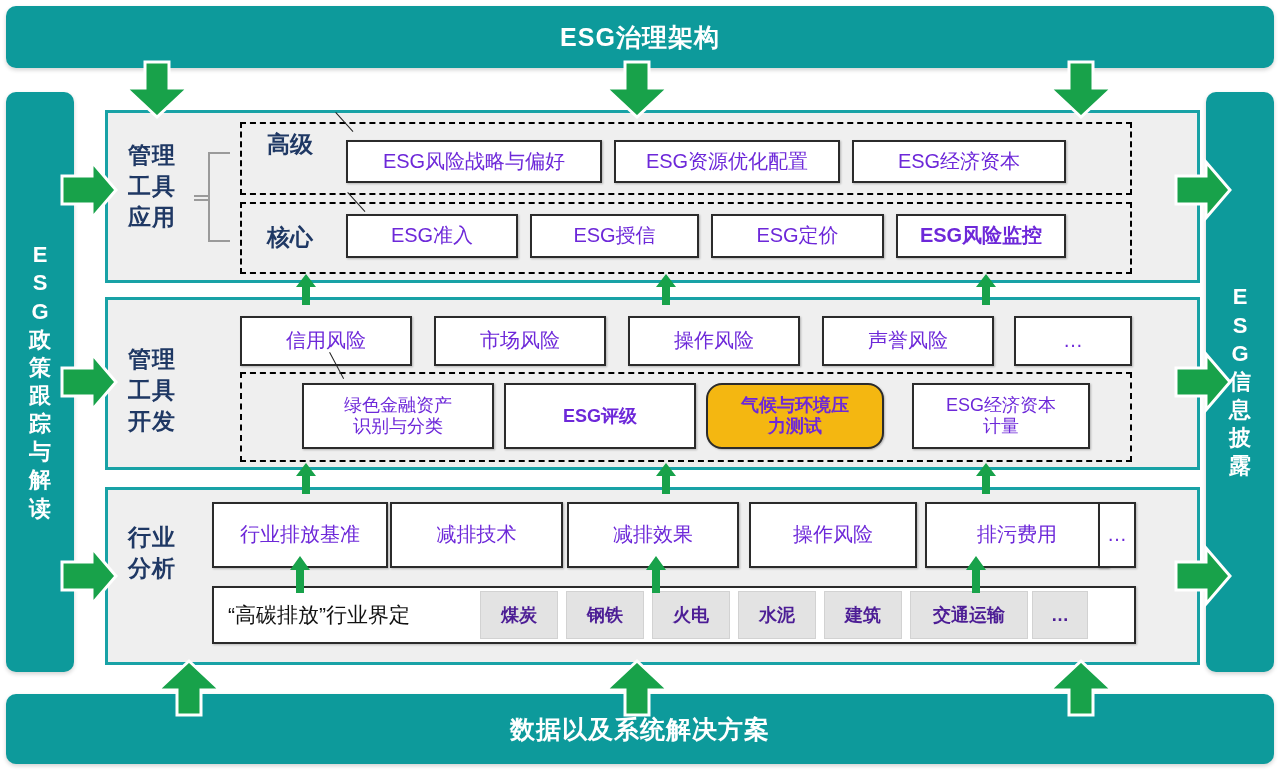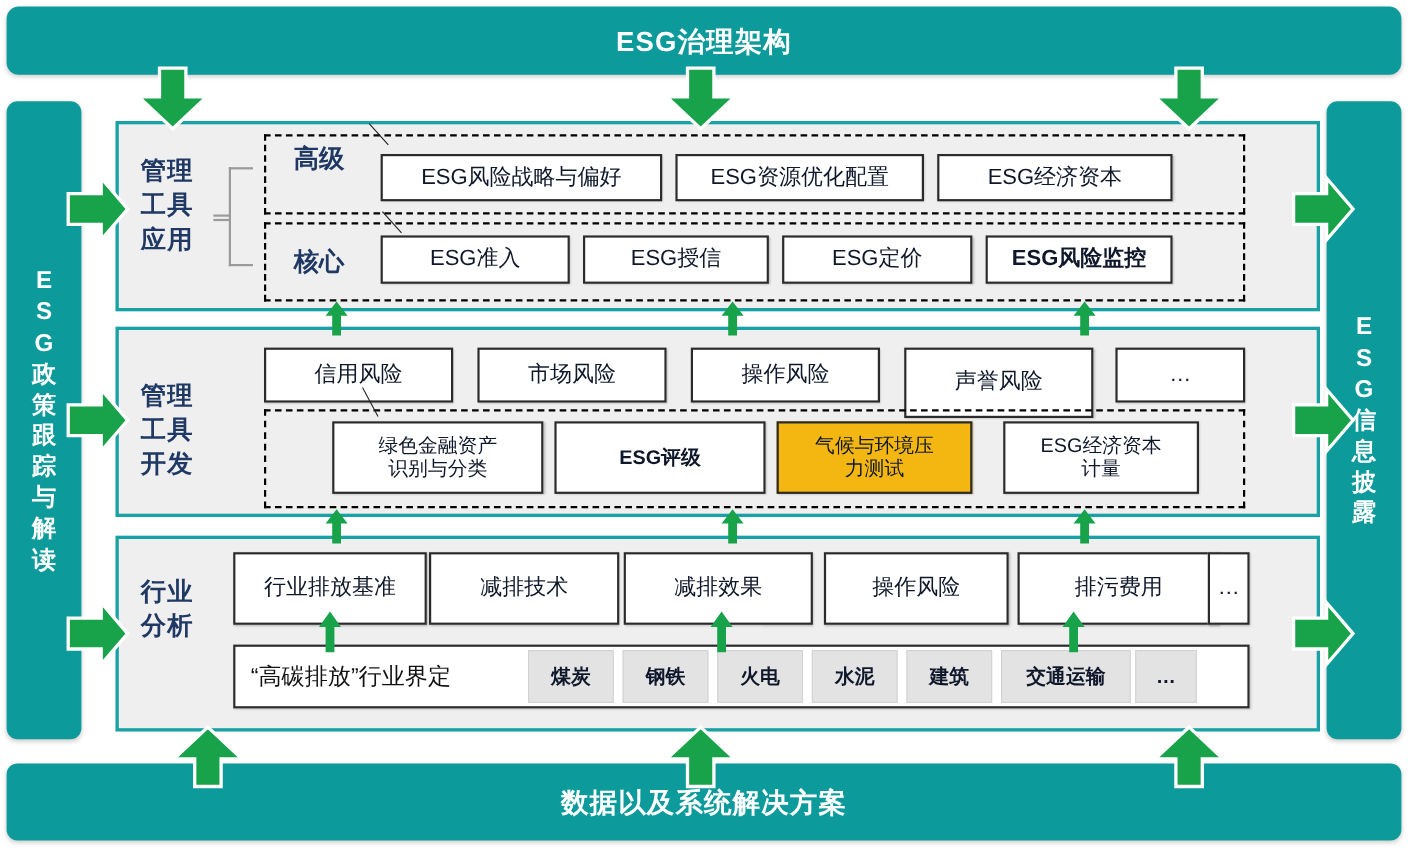--- a/index.html
+++ b/index.html
@@ -15,21 +15,21 @@
   
   .banner{
     position:absolute;
     background:#0d9a9b;
     border-radius:10px;
     color:#ffffff;
     display:flex;align-items:center;justify-content:center;
     font-size:25px;font-weight:bold;letter-spacing:1px;
     box-shadow:0 2px 4px rgba(0,0,0,.18);
   }
-  #banner-top{left:6px;top:6px;width:1268px;height:62px;border-radius:11px;}
+  #banner-top{left:6px;top:6px;width:1268px;height:62px;}
   #banner-bottom{left:6px;top:694px;width:1268px;height:70px;}
 
   .side-rail{
     position:absolute;
     background:#0d9a9b;
     border-radius:10px;
     box-shadow:0 2px 4px rgba(0,0,0,.18);
   }
   #rail-left{left:6px;top:92px;width:68px;height:580px;}
   #rail-right{left:1206px;top:92px;width:68px;height:580px;}
@@ -62,48 +62,48 @@
   }
 
   
   .node{
     position:absolute;
     background:#ffffff;
     border:2px solid #2b2b2b;
     box-sizing:border-box;
     display:flex;align-items:center;justify-content:center;
     text-align:center;
-    color:#0f172a;
+    color:#6d28d9;
     font-size:20px;
     line-height:1.16;
     box-shadow:1px 1px 2px rgba(0,0,0,.25);
   }
   .node.small{font-size:18px;}
-  .node.orange{background:#f4b711;border-color:#2b2b2b;font-weight:normal;}
+  .node.orange{background:#f4b711;border-color:#2b2b2b;font-weight:bold;border-radius:16px;}
 
   .dash-region{
     position:absolute;
     border:2px dashed #000000;
     box-sizing:border-box;
   }
   .tier-label{
     position:absolute;
     color:#1f3864;
     font-weight:bold;
     font-size:23px;
     display:flex;align-items:center;justify-content:center;
   }
 
   .chip{
     position:absolute;
     background:#e3e3e3;
     border:1px solid #d2d2d2;
     box-sizing:border-box;
     display:flex;align-items:center;justify-content:center;
-    font-size:18px;font-weight:bold;color:#0f172a;
+    font-size:18px;font-weight:bold;color:#4c1d95;
   }
 
   .plain-box{
     position:absolute;
     background:#ffffff;
     border:2px solid #2b2b2b;
     box-sizing:border-box;
     box-shadow:1px 1px 2px rgba(0,0,0,.22);
   }
   .plain-box-text{
@@ -196,21 +196,21 @@
 
   <div class="row-label" style="left:112px;top:344px;width:80px;">
     <div>管理</div>
     <div>工具</div>
     <div>开发</div>
   </div>
 
   <div class="node" style="left:240px;top:316px;width:172px;height:50px;">信用风险</div>
   <div class="node" style="left:434px;top:316px;width:172px;height:50px;">市场风险</div>
   <div class="node" style="left:628px;top:316px;width:172px;height:50px;">操作风险</div>
-  <div class="node" style="left:822px;top:316px;width:172px;height:64px;">声誉风险</div>
+  <div class="node" style="left:822px;top:316px;width:172px;height:50px;">声誉风险</div>
   <div class="node" style="left:1014px;top:316px;width:118px;height:50px;">…</div>
 
   <div class="dash-region" style="left:240px;top:372px;width:892px;height:90px;"></div>
 
   <div class="node small" style="left:302px;top:383px;width:192px;height:66px;">
     <div>
       <div>绿色金融资产</div>
       <div>识别与分类</div>
     </div>
   </div>

